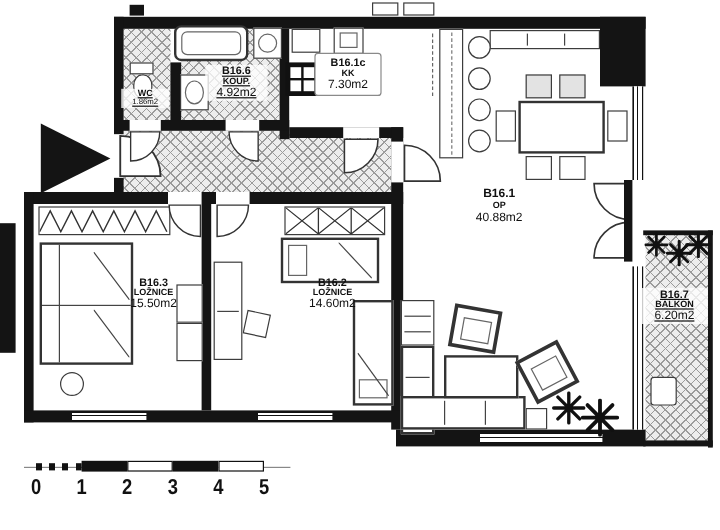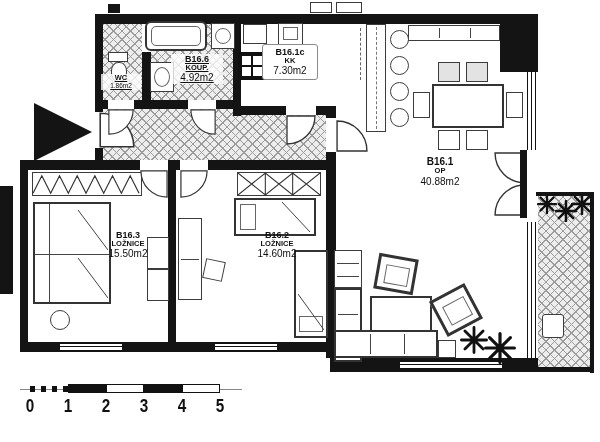--- a/index.html
+++ b/index.html
@@ -230,34 +230,39 @@
   <div class="label lbg" style="left:171px;top:54px;width:52px;">
     <div class="rid">B16.6</div>
     <div class="rnm">KOUP.</div>
     <div class="rar">4.92m2</div>
   </div>
   <div class="label box-lbl" style="left:262px;top:44px;width:54px;padding:2px 0;">
     <div class="rid">B16.1c</div>
     <div class="rnm">KK</div>
     <div class="rar">7.30m2</div>
   </div>
-  <div class="label" style="left:416px;top:156px;width:48px;">
+  <div class="label" style="left:392px;top:156px;width:48px;">
     <div class="rid" style="font-size:10px;">B16.1</div>
     <div class="rnm">OP</div>
     <div class="rar">40.88m2</div>
   </div>
   <div class="label" style="left:104px;top:230px;width:48px;">
     <div class="rid">B16.3</div>
     <div class="rnm">LOŽNICE</div>
     <div class="rar">15.50m2</div>
   </div>
   <div class="label" style="left:251px;top:230px;width:52px;">
     <div class="rid">B16.2</div>
     <div class="rnm">LOŽNICE</div>
     <div class="rar">14.60m2</div>
+  </div>
+  <div class="label lbg" style="left:534px;top:240px;width:56px;">
+    <div class="rid">B16.7</div>
+    <div class="rnm">BALKON</div>
+    <div class="rar">6.20m2</div>
   </div>
 
   <div class="abs" style="left:0;top:376px;width:260px;height:60px;">
     <div class="abs" style="left:20px;top:13px;width:222px;height:1px;background:#888;"></div>
     <div class="seg" style="left:30px;top:10px;width:38px;height:6px;background:repeating-linear-gradient(90deg,#111 0 5px,transparent 5px 11px);"></div>
     <div class="seg" style="left:68px;top:8px;width:38px;height:9px;background:#111;"></div>
     <div class="seg" style="left:106px;top:8px;width:38px;height:9px;background:#fff;border:1px solid #111;"></div>
     <div class="seg" style="left:144px;top:8px;width:38px;height:9px;background:#111;"></div>
     <div class="seg" style="left:182px;top:8px;width:38px;height:9px;background:#fff;border:1px solid #111;"></div>
     <span class="num" style="left:30px;top:20px;">0</span>

